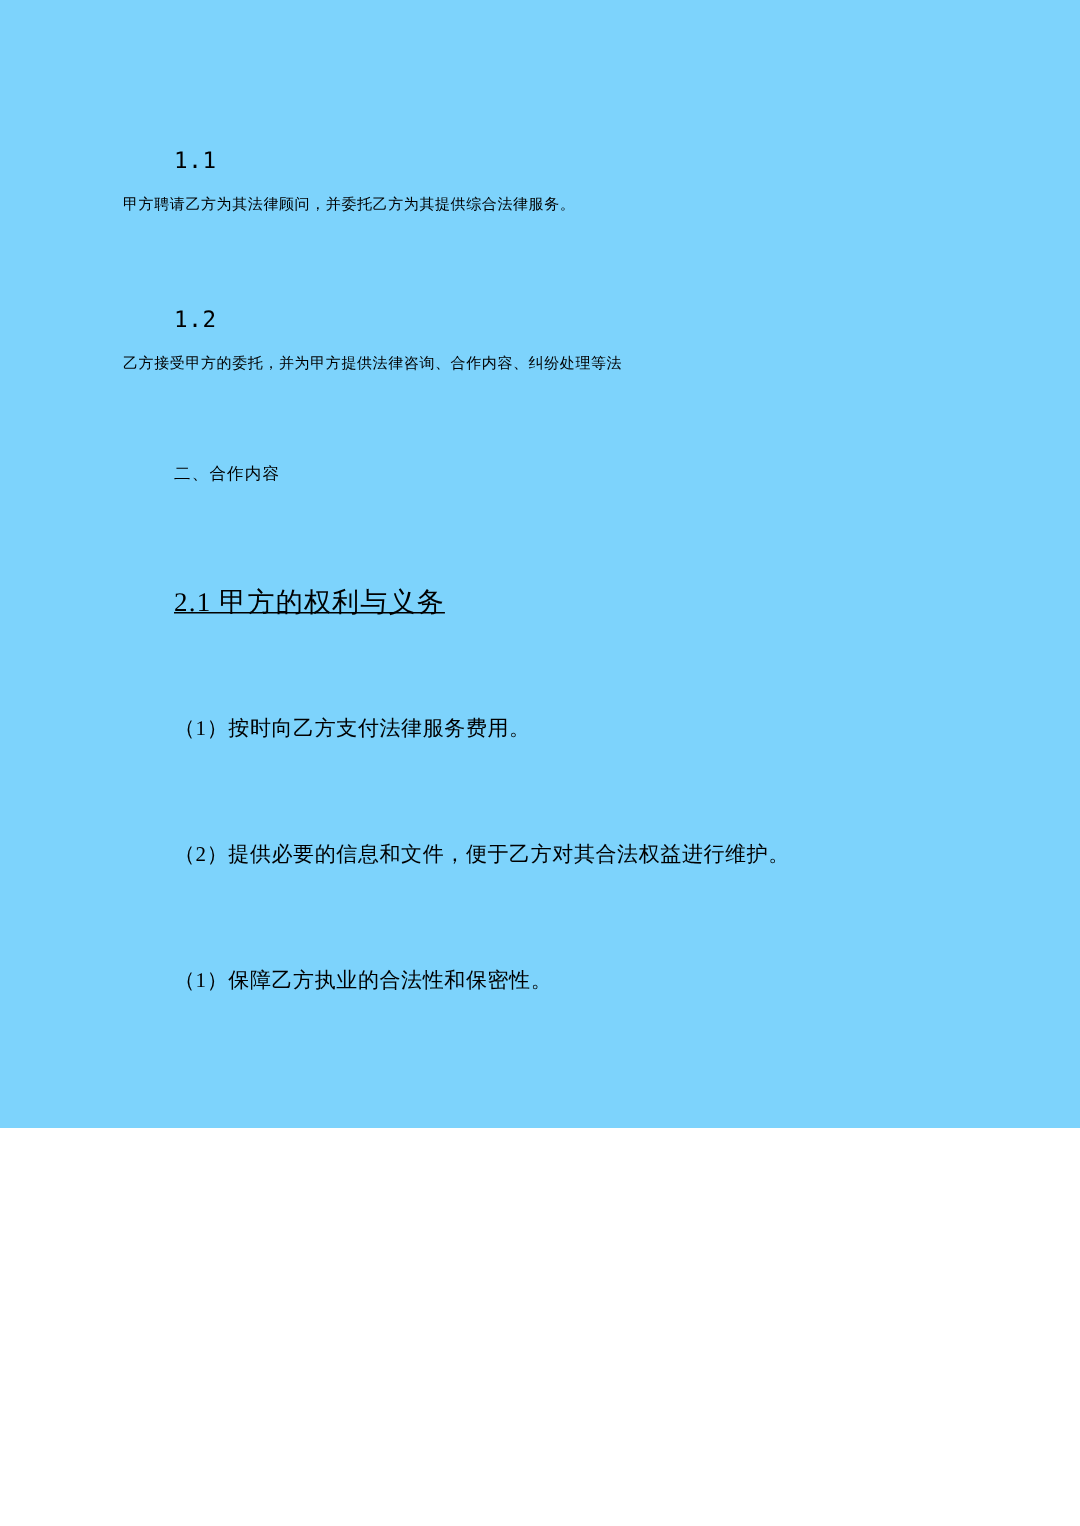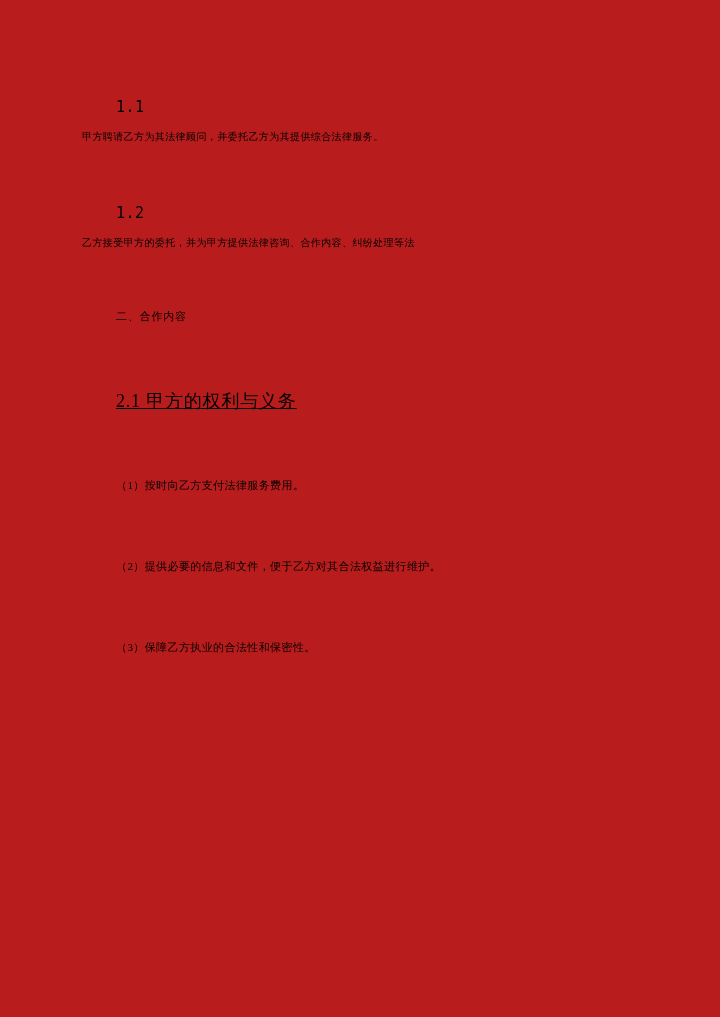--- a/index.html
+++ b/index.html
@@ -10,22 +10,22 @@
   body {
     width: 720px;
     height: 1017px;
     font-family: "Liberation Serif", "DejaVu Serif", serif;
     color: #000000;
     overflow: hidden;
   }
   .page {
     position: relative;
     width: 720px;
-    height: 1017px;
-    background: #b91c1c;
+    height: 752px;
+    background: #7dd3fc;
     box-sizing: border-box;
     padding: 100px 82px 40px 82px;
   }
   .doc-body {
     font-size: 15.5px;
     line-height: 1.0;
   }
   .para {
     margin: 0;
     padding: 0;
@@ -53,21 +53,21 @@
     letter-spacing: 0.8px;
     padding-left: 34px;
   }
   .subheading {
     font-size: 18px;
     letter-spacing: 0.8px;
     padding-left: 34px;
     text-decoration: underline;
   }
   .list-item {
-    font-size: 11px;
+    font-size: 14px;
     letter-spacing: 0.4px;
     padding-left: 34px;
   }
 </style>
 </head>
 <body>
 
 <div class="page">
   <div class="doc-body">
 
@@ -94,16 +94,16 @@
     <div class="para list-item">（1）按时向乙方支付法律服务费用。</div>
 
     <div class="gap-lg"></div>
     <div class="gap-xs"></div>
 
     <div class="para list-item">（2）提供必要的信息和文件，便于乙方对其合法权益进行维护。</div>
 
     <div class="gap-lg"></div>
     <div class="gap-xs"></div>
 
-    <div class="para list-item">（3）保障乙方执业的合法性和保密性。</div>
+    <div class="para list-item">（1）保障乙方执业的合法性和保密性。</div>
 
   </div>
 </div>
 
 </body></html>

